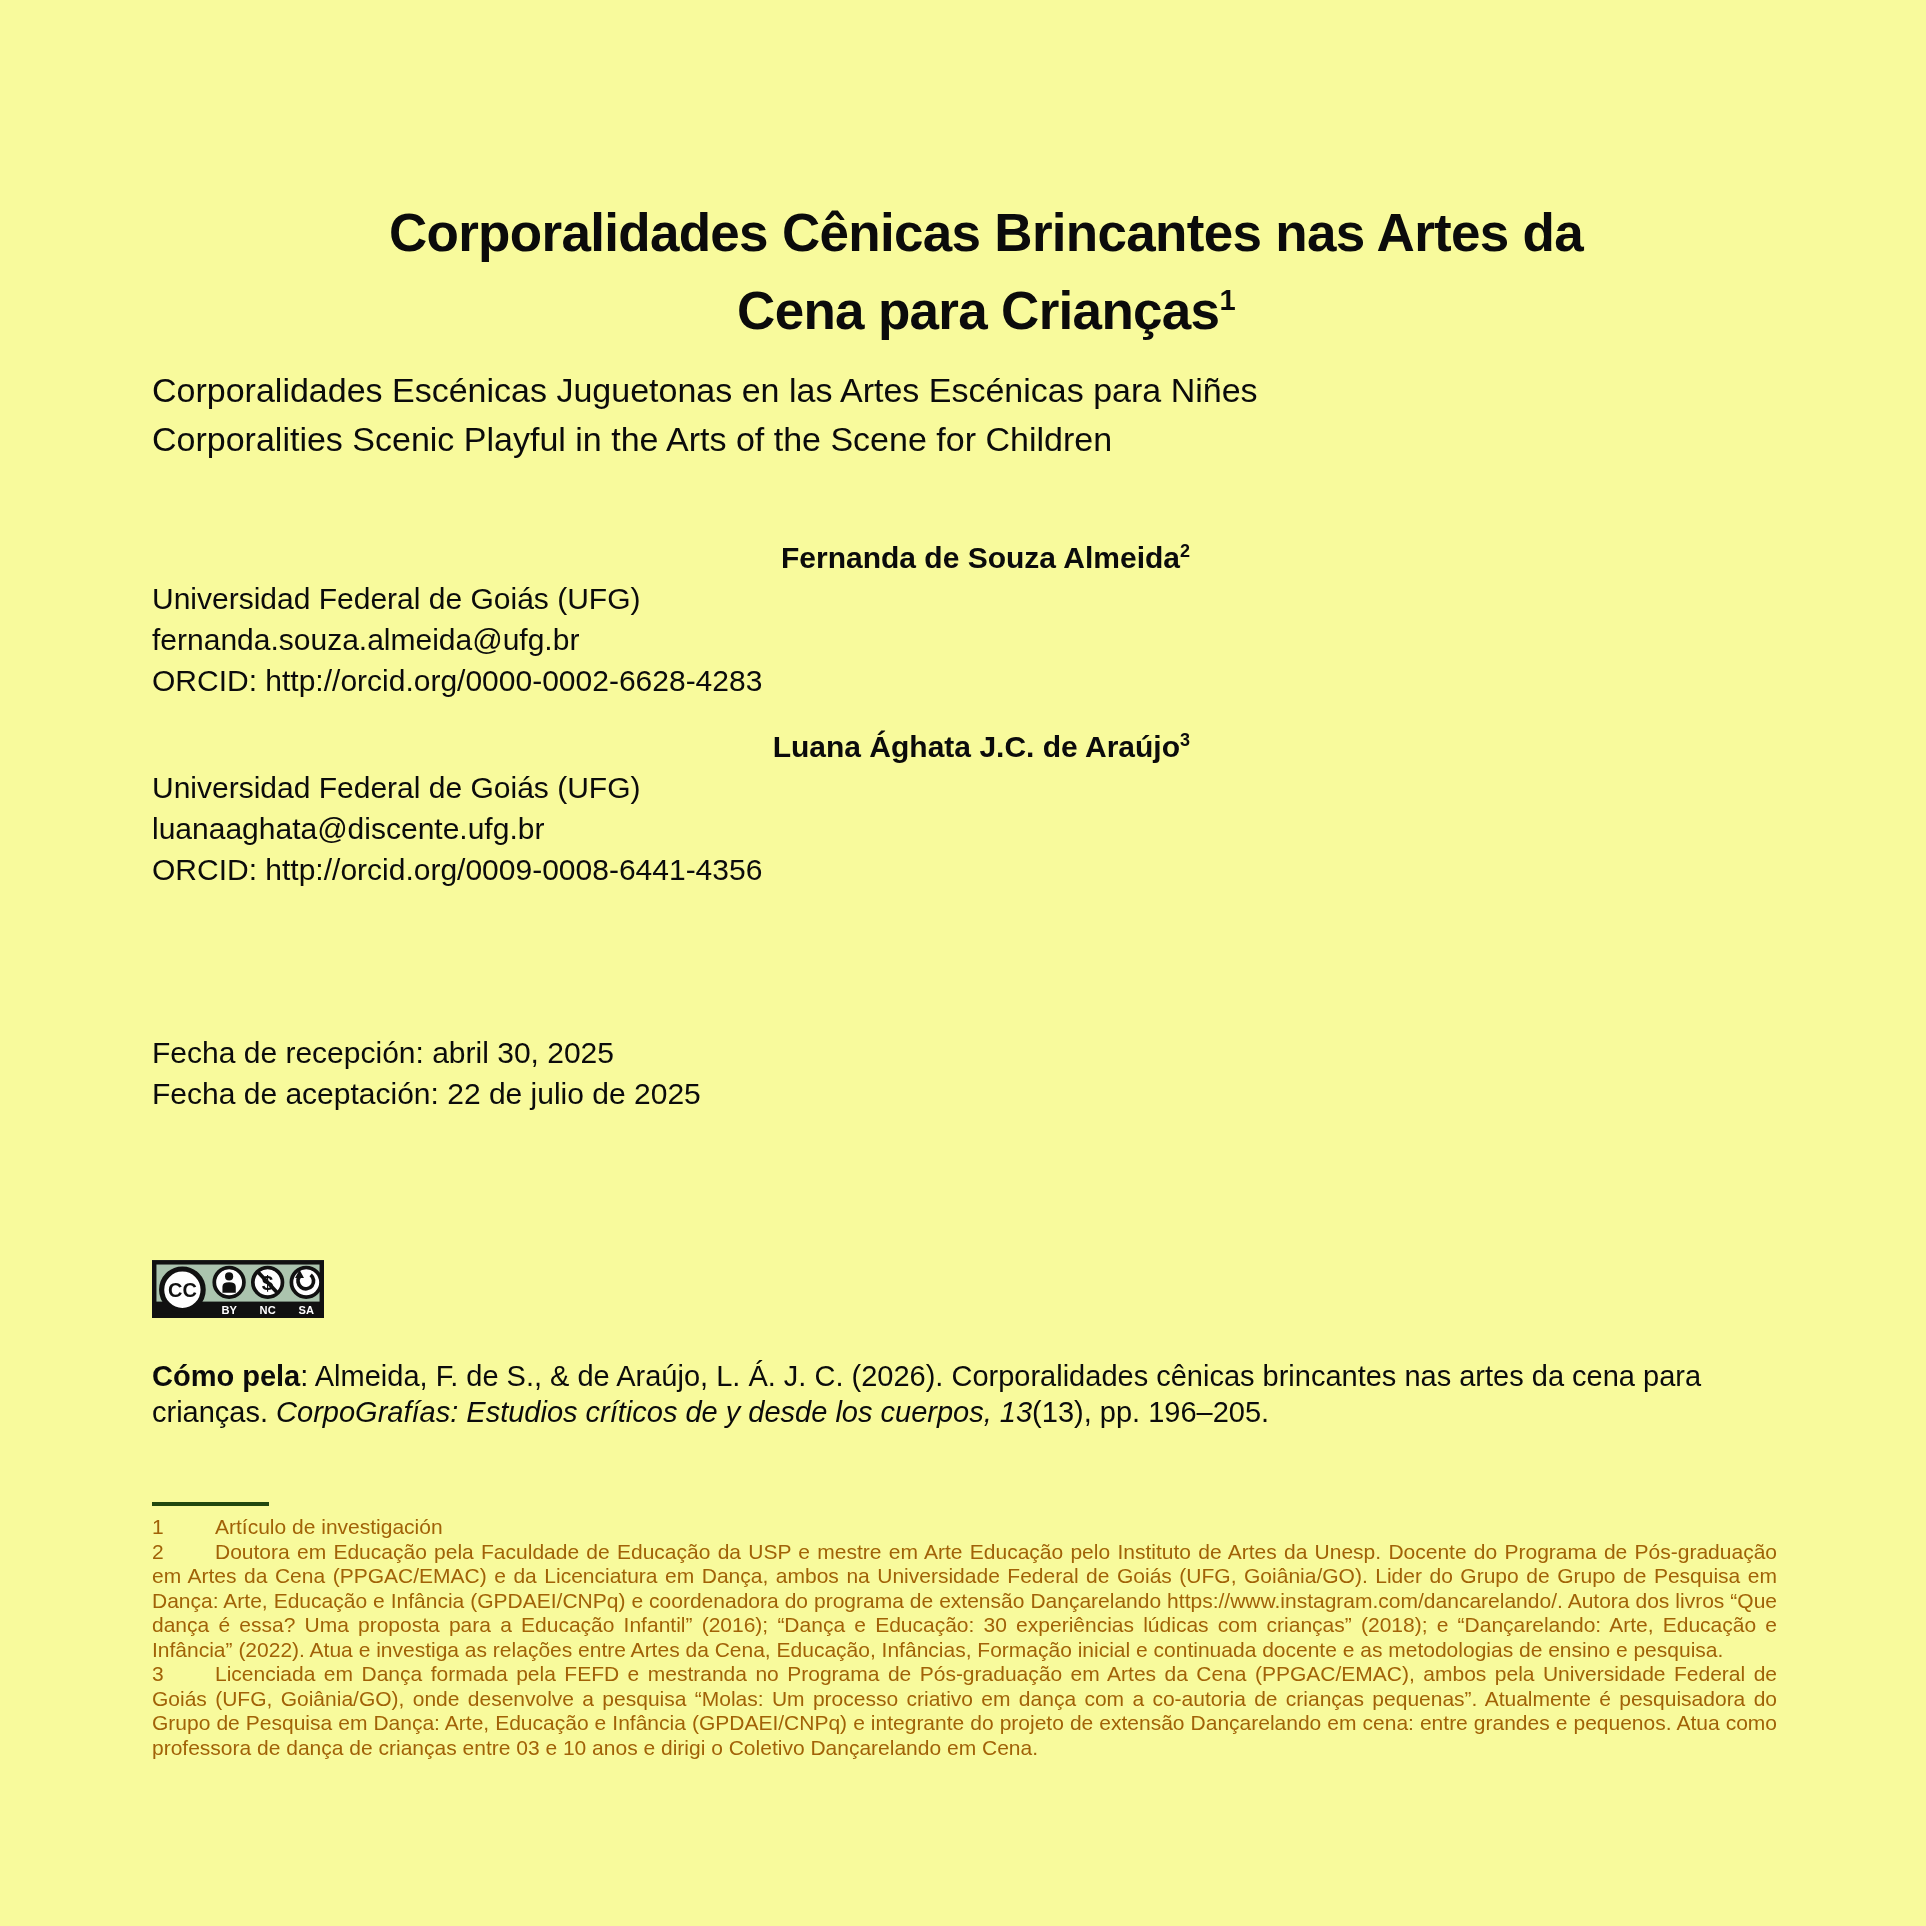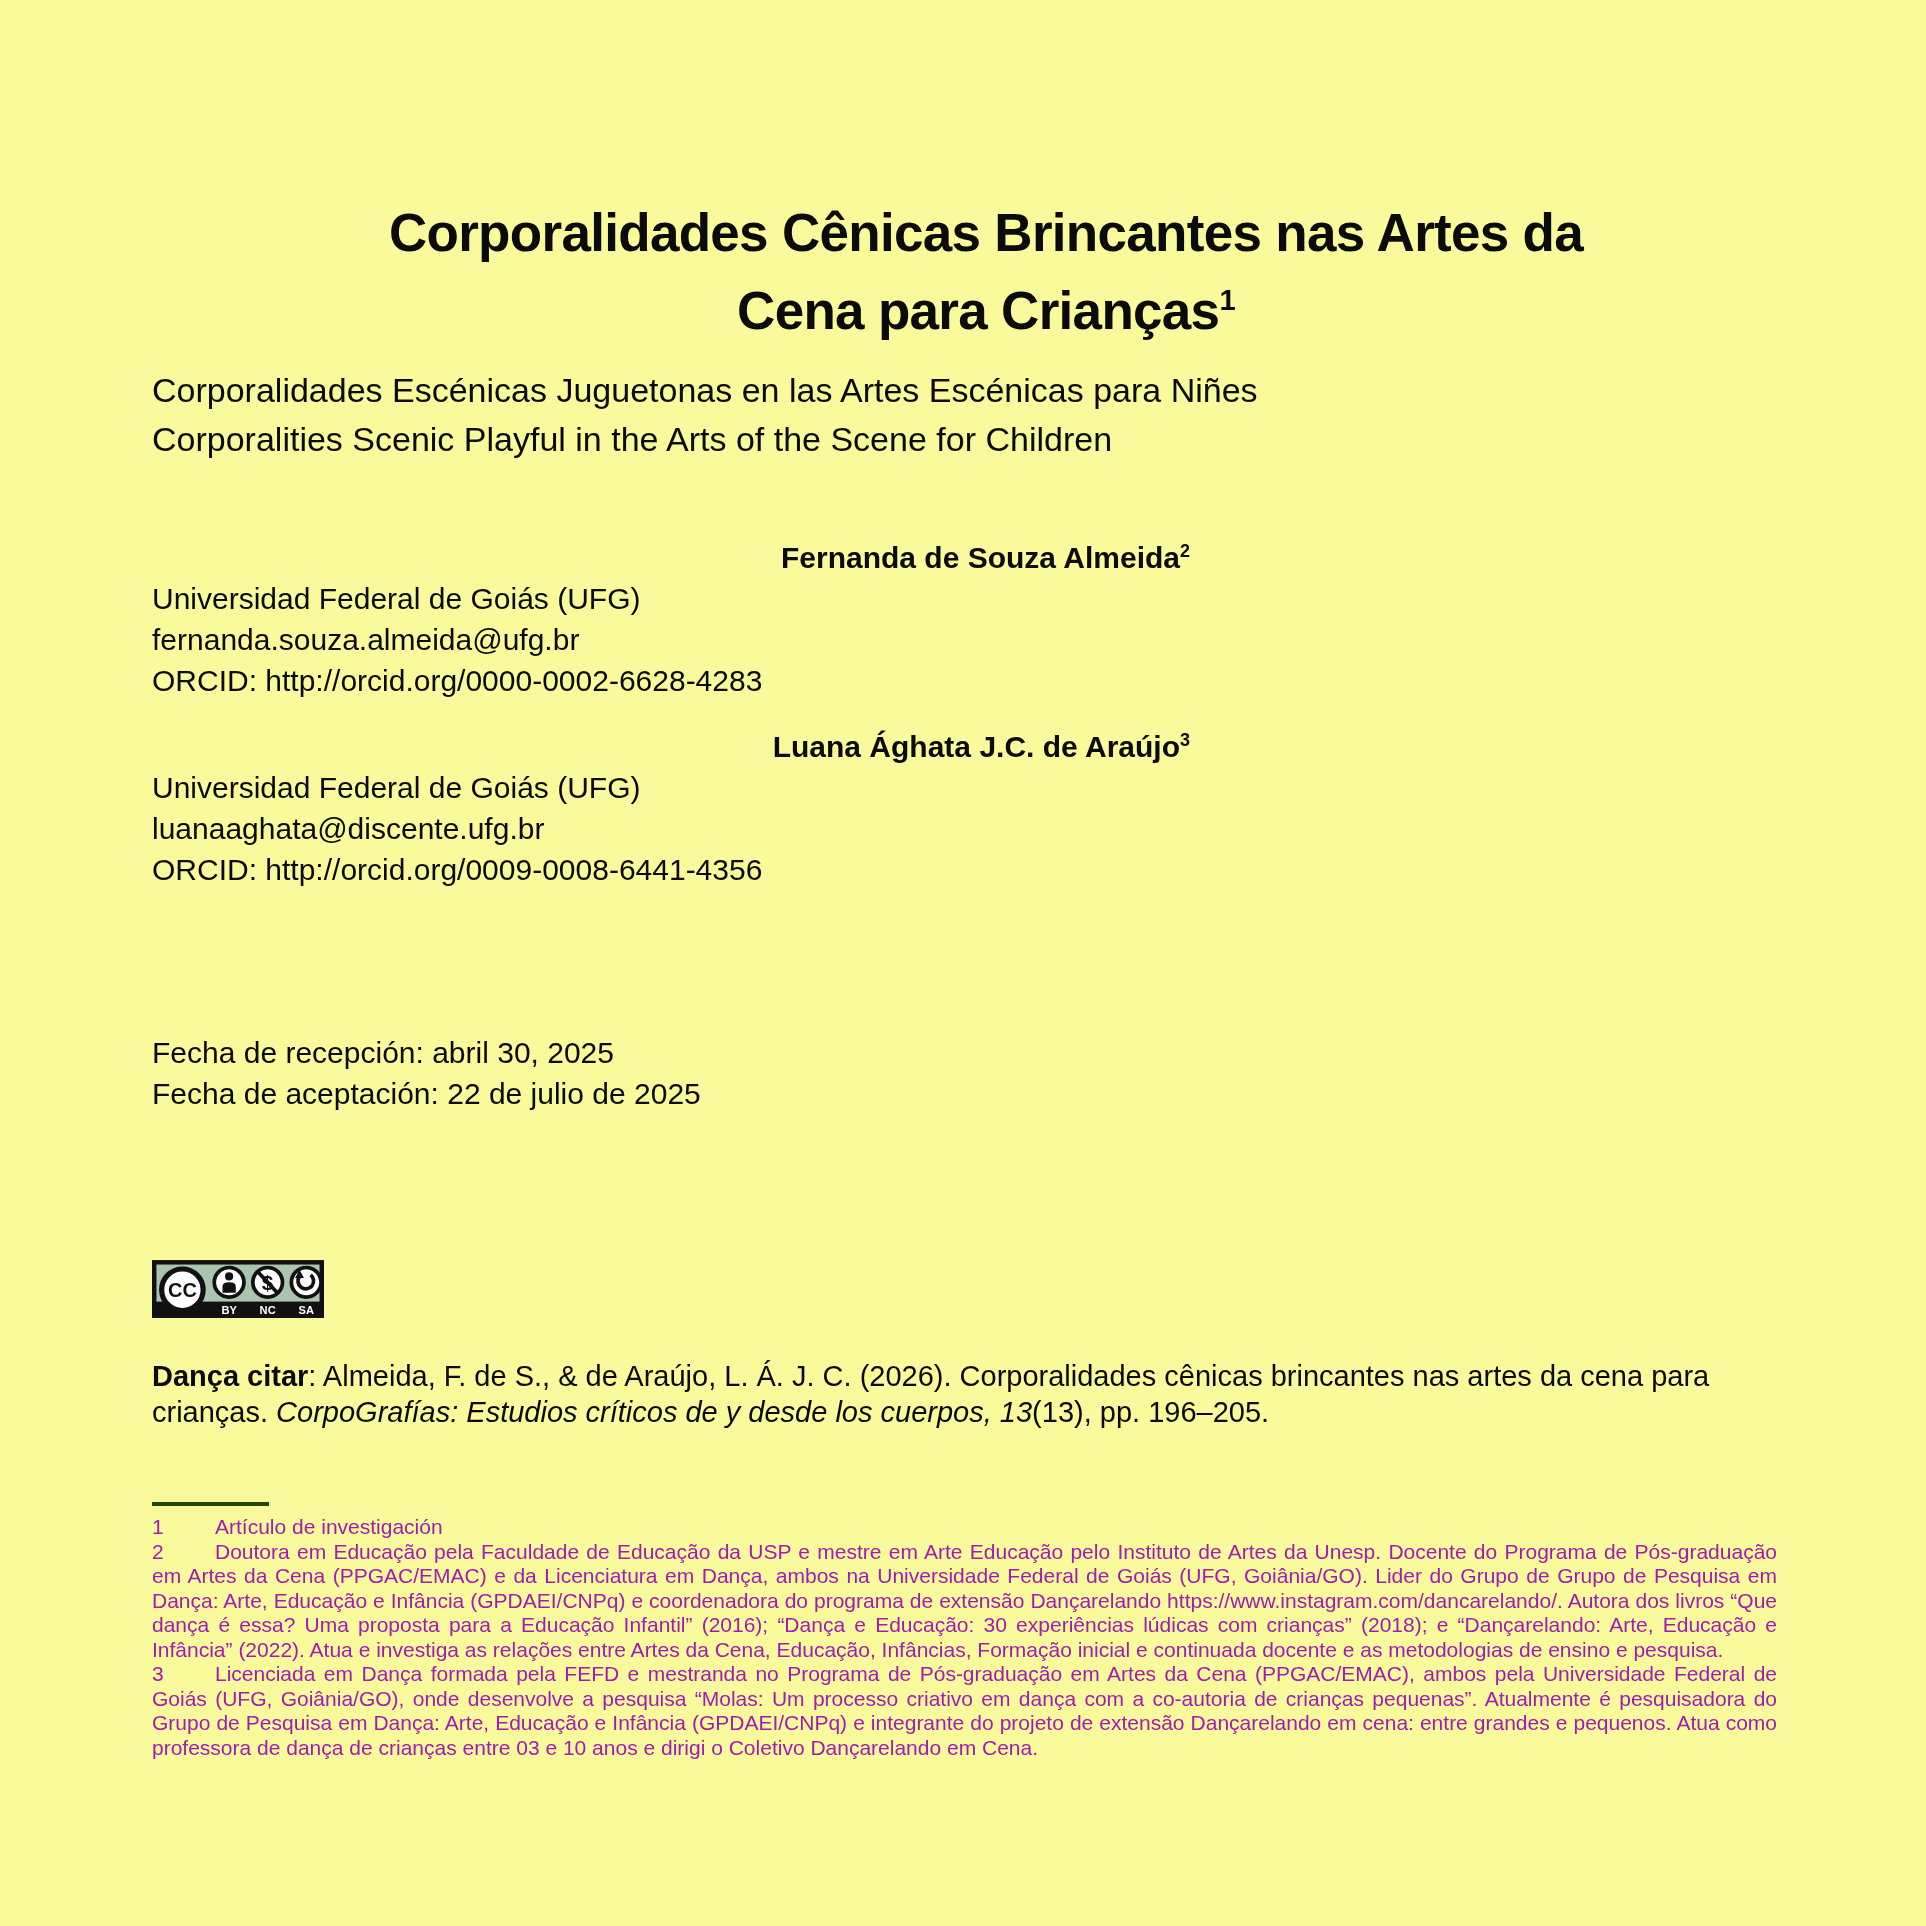--- a/index.html
+++ b/index.html
@@ -46,21 +46,21 @@
   .citation strong{font-weight:bold;}
   .citation em{font-style:italic;}
   .fn-rule{
     top:1502px;
     width:117px;height:3.7px;
     background:#21470f;
   }
   .footnotes{
     top:1515px;
     width:1625px;
-    color:#a21caf;
+    color:#a16207;
     font-size:21px;
     line-height:24.5px;
     text-align:justify;
   }
   .footnotes p{margin:0;}
   .fn-num{display:inline-block;width:63px;}
 </style>
 </head>
 <body>
 
@@ -120,21 +120,21 @@
         <path d="M 214 20 A 10.5 10.5 0 1 1 199 22" fill="none" stroke="#111111" stroke-width="5"></path>
         <polygon points="193,24 205,24 199,13" fill="#111111"></polygon>
       </g>
 
       <text x="104" y="73" font-size="15" font-weight="bold" font-family="Liberation Sans, sans-serif" text-anchor="middle" fill="#ffffff">BY</text>
       <text x="156" y="73" font-size="15" font-weight="bold" font-family="Liberation Sans, sans-serif" text-anchor="middle" fill="#ffffff">NC</text>
       <text x="208" y="73" font-size="15" font-weight="bold" font-family="Liberation Sans, sans-serif" text-anchor="middle" fill="#ffffff">SA</text>
     </svg>
   </div>
 
-  <p class="abs citation"><strong>Dança citar</strong><span>: Almeida, F. de S., &amp; de Araújo, L. Á. J. C. (2026). Corporalidades cênicas brincantes nas artes da cena para crianças. </span><em>CorpoGrafías: Estudios críticos de y desde los cuerpos, 13</em><span>(13), pp. 196–205.</span><br></p>
+  <p class="abs citation"><strong>Cómo pela</strong><span>: Almeida, F. de S., &amp; de Araújo, L. Á. J. C. (2026). Corporalidades cênicas brincantes nas artes da cena para crianças. </span><em>CorpoGrafías: Estudios críticos de y desde los cuerpos, 13</em><span>(13), pp. 196–205.</span><br></p>
 
   <div class="abs fn-rule"></div>
 
   <div class="abs footnotes">
     <p><span class="fn-num">1</span><span>Artículo de investigación</span></p>
     <p><span class="fn-num">2</span><span>Doutora em Educação pela Faculdade de Educação da USP e mestre em Arte Educação pelo Instituto de Artes da Unesp. Docente do Programa de Pós-graduação em Artes da Cena (PPGAC/EMAC) e da Licenciatura em Dança, ambos na Universidade Federal de Goiás (UFG, Goiânia/GO). Lider do Grupo de Grupo de Pesquisa em Dança: Arte, Educação e Infância (GPDAEI/CNPq) e coordenadora do programa de extensão Dançarelando https://www.instagram.com/dancarelando/. Autora dos livros “Que dança é essa? Uma proposta para a Educação Infantil” (2016); “Dança e Educação: 30 experiências lúdicas com crianças” (2018); e “Dançarelando: Arte, Educação e Infância” (2022). Atua e investiga as relações entre Artes da Cena, Educação, Infâncias, Formação inicial e continuada docente e as metodologias de ensino e pesquisa.</span></p>
     <p><span class="fn-num">3</span><span>Licenciada em Dança formada pela FEFD e mestranda no Programa de Pós-graduação em Artes da Cena (PPGAC/EMAC), ambos pela Universidade Federal de Goiás (UFG, Goiânia/GO), onde desenvolve a pesquisa “Molas: Um processo criativo em dança com a co-autoria de crianças pequenas”. Atualmente é pesquisadora do Grupo de Pesquisa em Dança: Arte, Educação e Infância (GPDAEI/CNPq) e integrante do projeto de extensão Dançarelando em cena: entre grandes e pequenos. Atua como professora de dança de crianças entre 03 e 10 anos e dirigi o Coletivo Dançarelando em Cena.</span></p>
   </div>
 
 </div>

